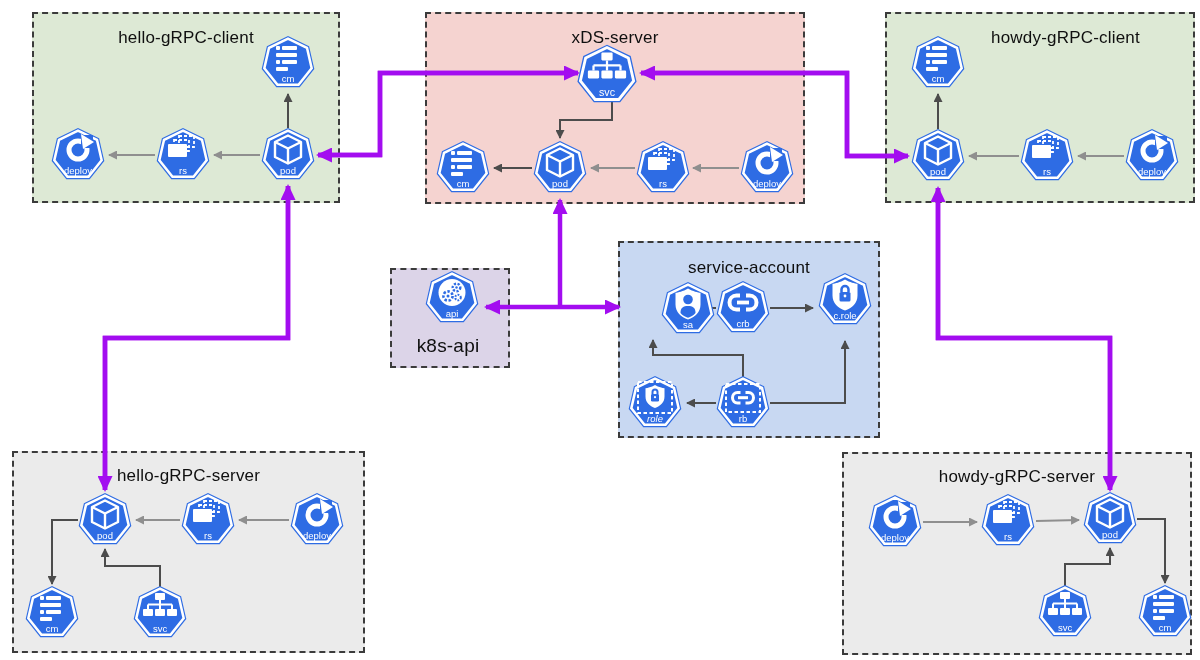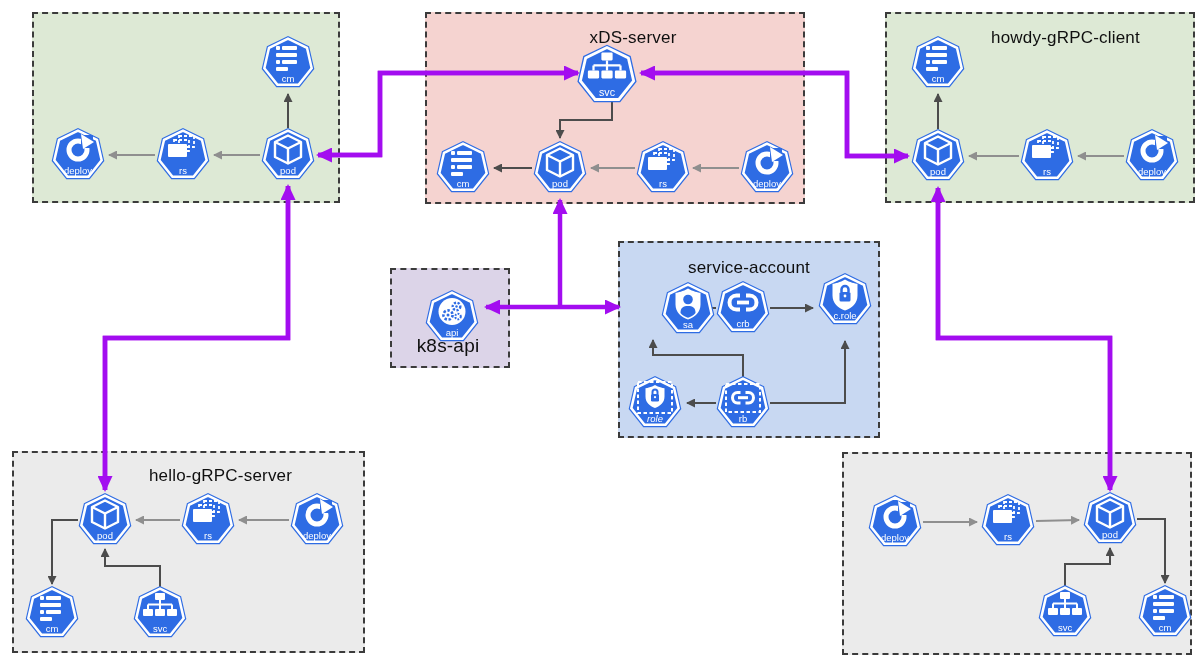--- a/index.html
+++ b/index.html
@@ -103,25 +103,27 @@
   </svg>
 
   <div class="gbox bg-green" style="left:32px;top:12px;width:308px;height:191px;"></div>
   <div class="gbox bg-pink" style="left:425px;top:12px;width:380px;height:192px;"></div>
   <div class="gbox bg-green" style="left:885px;top:12px;width:310px;height:191px;"></div>
   <div class="gbox bg-lav" style="left:390px;top:268px;width:120px;height:100px;"></div>
   <div class="gbox bg-blue" style="left:618px;top:241px;width:262px;height:197px;"></div>
   <div class="gbox bg-gray" style="left:12px;top:451px;width:353px;height:202px;"></div>
   <div class="gbox bg-gray" style="left:842px;top:452px;width:350px;height:203px;"></div>
 
-  <div class="title" style="left:425px;top:28px;width:380px;padding-left:18px;">xDS-server</div>
+  <div class="title" style="left:32px;top:28px;width:308px;">hello-gRPC-client</div>
+  <div class="title" style="left:425px;top:28px;width:380px;">xDS-server</div>
   <div class="title" style="left:885px;top:28px;width:361px;">howdy-gRPC-client</div>
   <div class="title big" style="left:390px;top:335px;width:116px;">k8s-api</div>
   <div class="title" style="left:618px;top:258px;width:262px;">service-account</div>
-  <div class="title" style="left:12px;top:466px;width:353px;padding-left:32px;">hello-gRPC-server</div>
+  <div class="title" style="left:12px;top:466px;width:353px;">hello-gRPC-server</div>
+  <div class="title" style="left:842px;top:467px;width:350px;">howdy-gRPC-server</div>
 
   <svg class="overlay" width="1200" height="660">
     <defs>
       <marker id="mh" markerUnits="userSpaceOnUse" markerWidth="17" markerHeight="15" refX="14" refY="7.5" orient="auto">
         <path d="M0,0 L16,7.5 L0,15 Z" fill="#a30df0"></path>
       </marker>
       <marker id="gl" markerUnits="userSpaceOnUse" markerWidth="10" markerHeight="9" refX="8" refY="4.5" orient="auto">
         <path d="M0,0 L9,4.5 L0,9 Z" fill="#8f8f8f"></path>
       </marker>
       <marker id="gd" markerUnits="userSpaceOnUse" markerWidth="10" markerHeight="9" refX="8" refY="4.5" orient="auto">
@@ -260,21 +262,21 @@
       </svg>
     </div>
   <div class="node" style="left:1152px;top:156px;">
     <svg viewBox="0 0 56 56">
         <use href="#hep"></use>
         <use href="#g-deploy"></use>
       <text class="nlab" x="28" y="47" text-anchor="middle">deploy</text>
       </svg>
     </div>
 
-  <div class="node" style="left:452px;top:317px;text-decoration:underline;">
+  <div class="node" style="left:452px;top:298px;text-decoration:underline;">
     <svg viewBox="0 0 56 56">
         <use href="#hep"></use>
         <use href="#g-api"></use>
       <text class="nlab" x="28" y="47" text-anchor="middle">api</text>
       </svg>
     </div>
 
   <div class="node" style="left:688px;top:309px;">
     <svg viewBox="0 0 56 56">
         <use href="#hep"></use>

